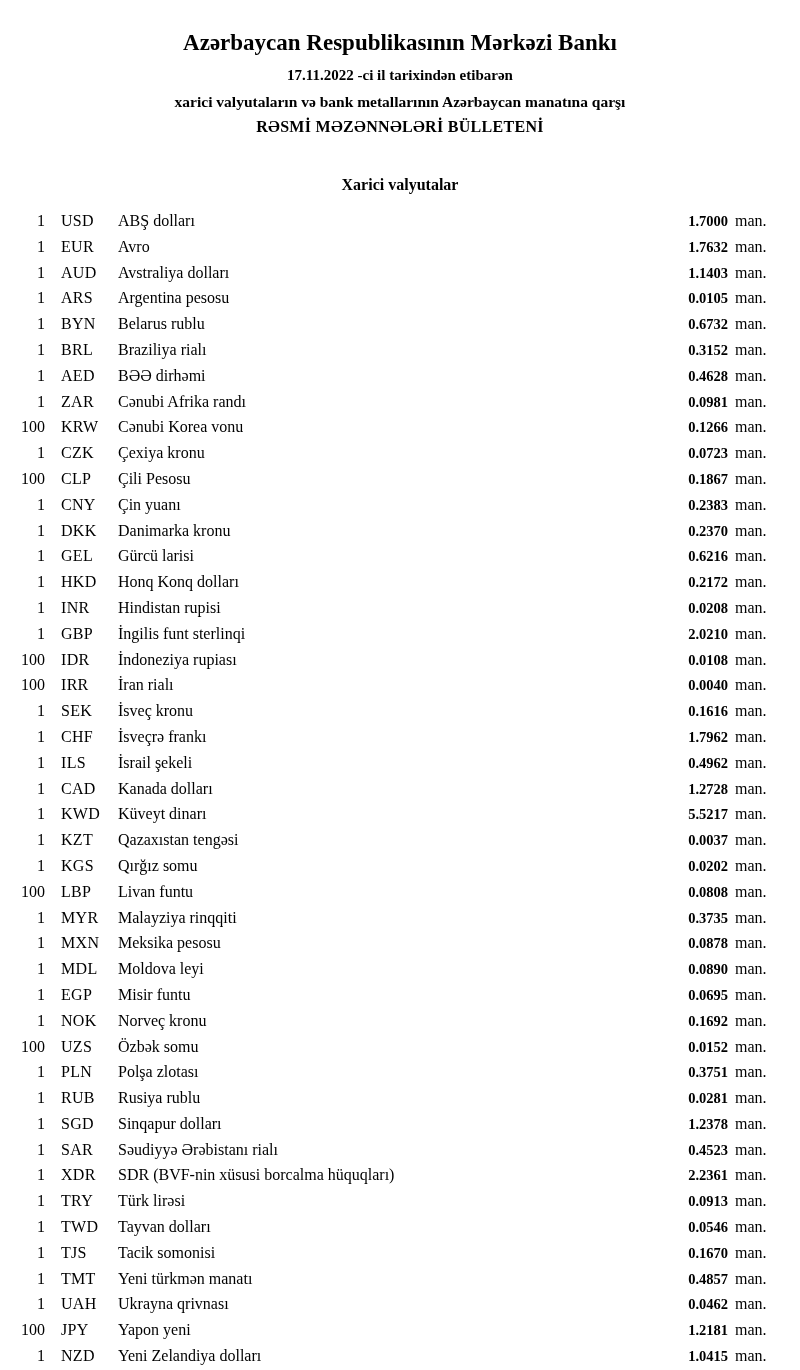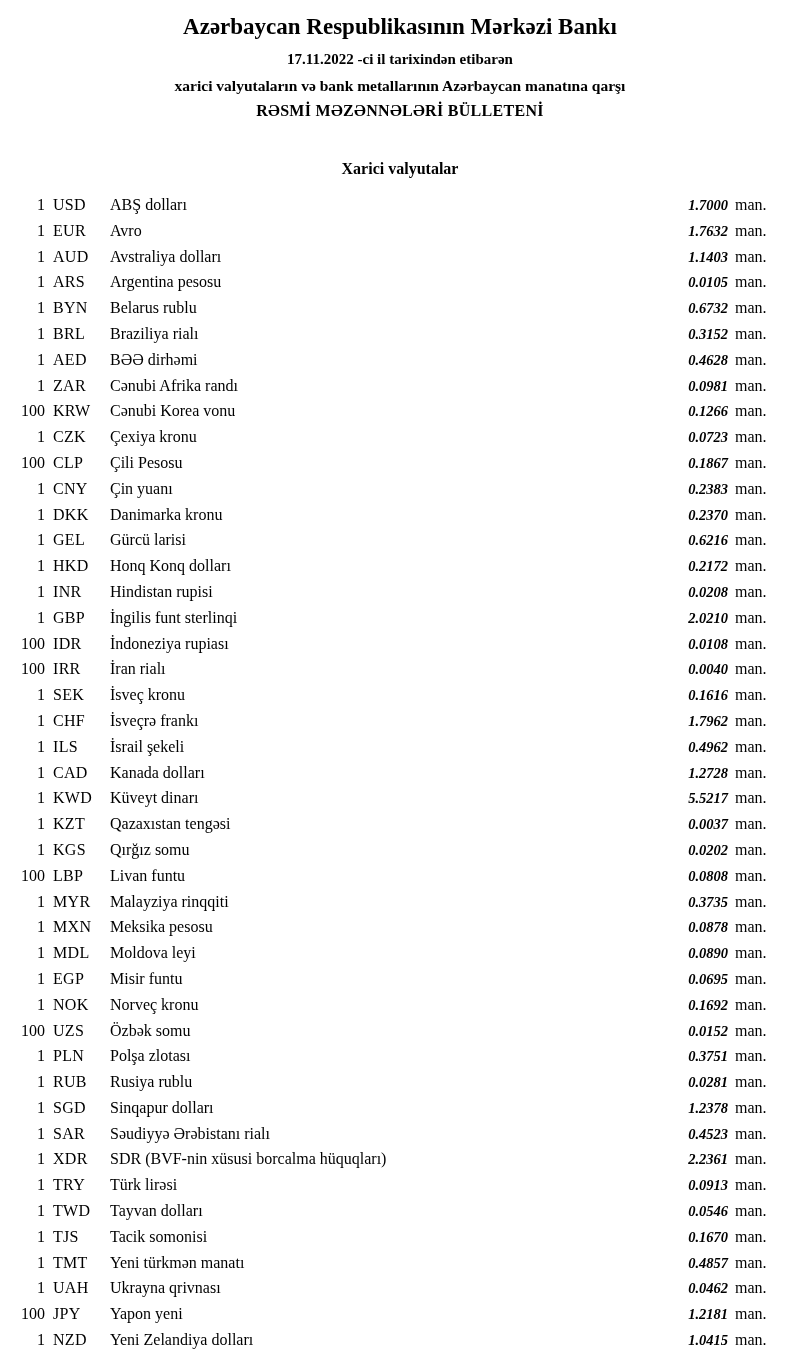--- a/index.html
+++ b/index.html
@@ -1,41 +1,41 @@
 <!DOCTYPE html>
 <html><head>
 <meta charset="utf-8">
 <style>
   html, body { margin: 0; padding: 0; background: #ffffff; }
   body {
     width: 800px;
     font-family: "Liberation Serif", "DejaVu Serif", serif;
     color: #000000;
   }
-  .page { width: 800px; padding-top: 12px; box-sizing: border-box; }
+  .page { width: 800px; padding-top: 28px; box-sizing: border-box; }
   .hdr { text-align: center; }
   .bank-name  { font-size: 23px;   font-weight: bold; margin: 2px 0 11px; }
   .date-line  { font-size: 15px;   font-weight: bold; margin: 10px 0 9px; }
   .subtitle   { font-size: 15.5px; font-weight: bold; margin: 0 0 7px; }
   .bulletin   { font-size: 16px;   font-weight: bold; margin: 0; letter-spacing: 0.3px; }
   .section-title {
     text-align: center; font-size: 16px; font-weight: bold;
     margin: 40px 0 10px;
   }
   .table { padding-right: 23px; padding-top: 4px; }
   .row {
     display: flex; align-items: baseline;
     height: 25.8px; font-size: 16px; line-height: 25.8px;
   }
   .qty  { width: 45px; text-align: right; flex: none; }
-  .code { width: 50px; margin-left: 8px; flex: none; letter-spacing: 0.3px; }
+  .code { width: 50px; margin-left: 16px; flex: none; letter-spacing: 0.3px; }
   .name { flex: 1; margin-left: 7px; overflow: hidden; white-space: nowrap; }
   .rate {
     width: 90px; text-align: right; flex: none;
-    font-weight: bold; font-style: italic; font-size: 14.5px;
+    font-weight: bold; font-size: 14.5px;
   }
   .unit { width: 42px; margin-left: 7px; text-align: left; flex: none; }
 </style>
 </head>
 <body>
 
 <div class="page">
   <div class="hdr">
     <div class="bank-name">Azərbaycan Respublikasının Mərkəzi Bankı</div>
     <div class="date-line">17.11.2022 -ci il tarixindən etibarən</div>

